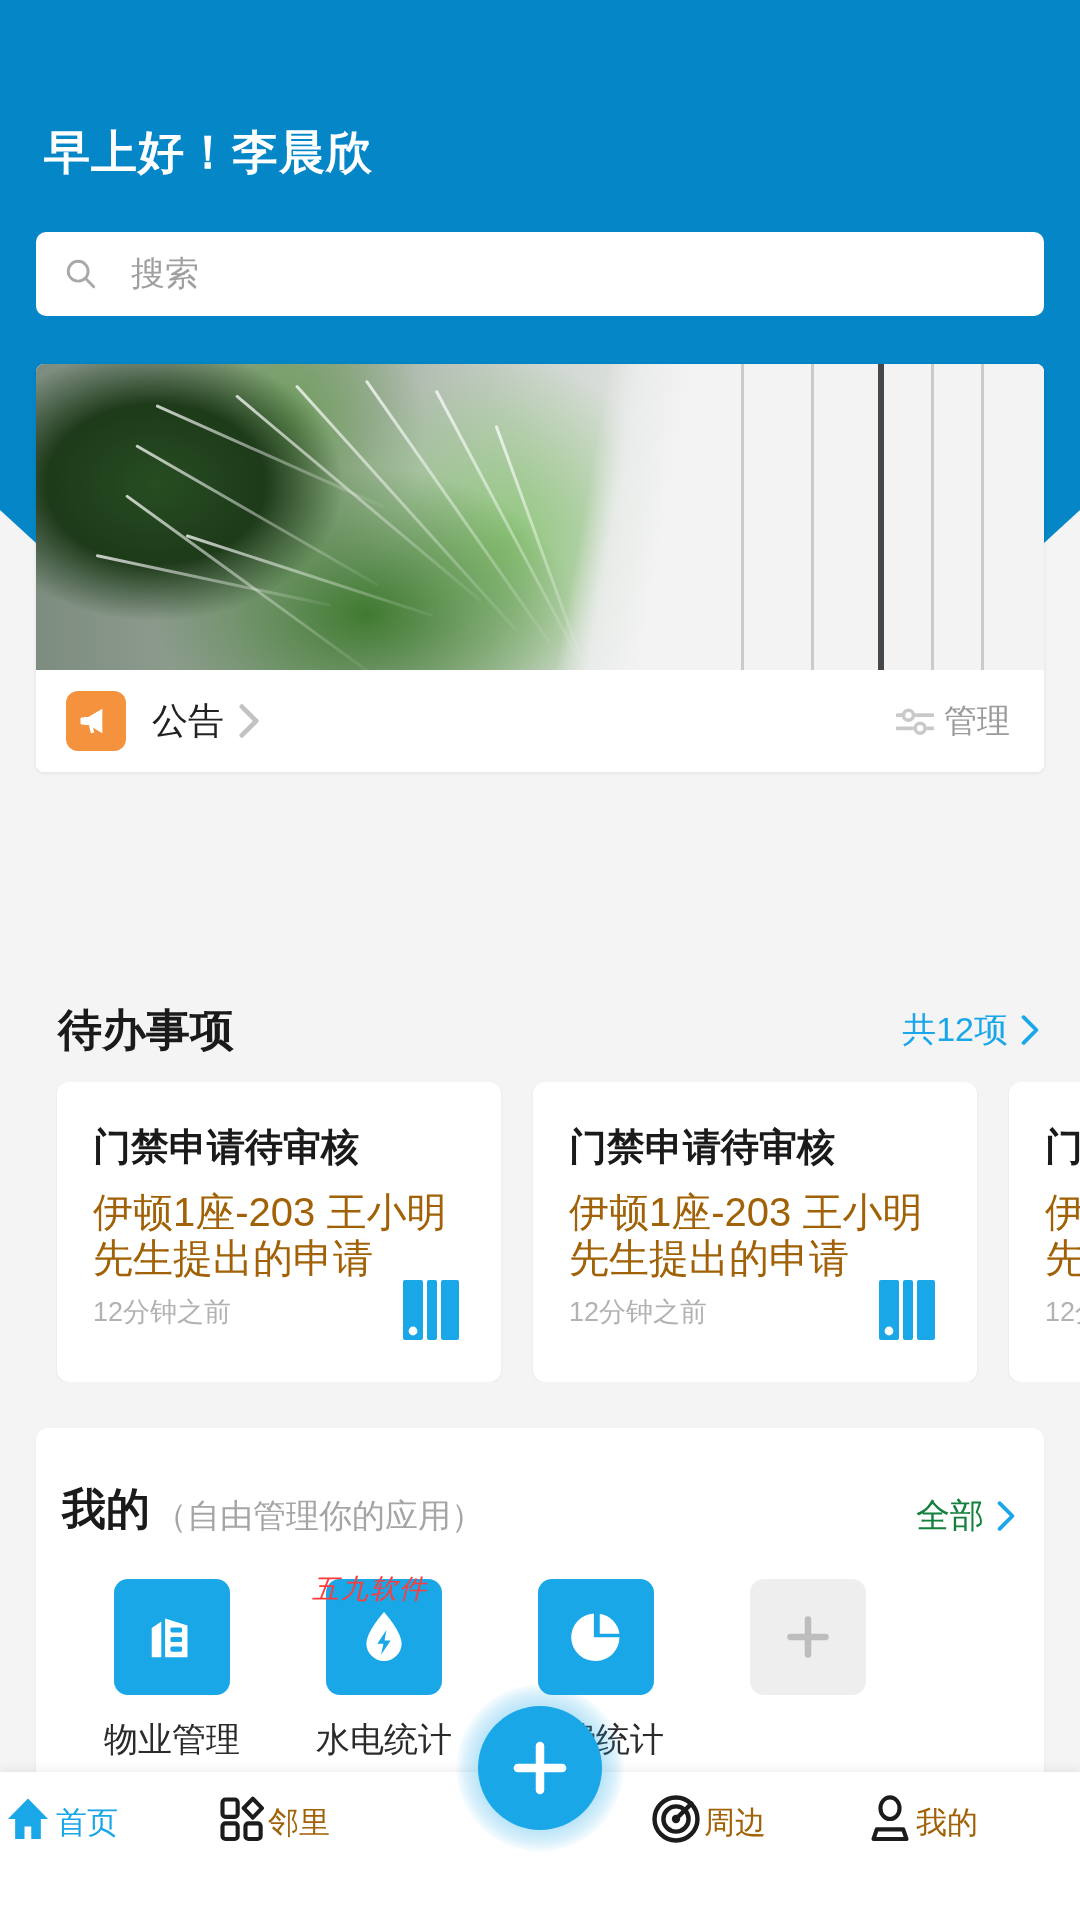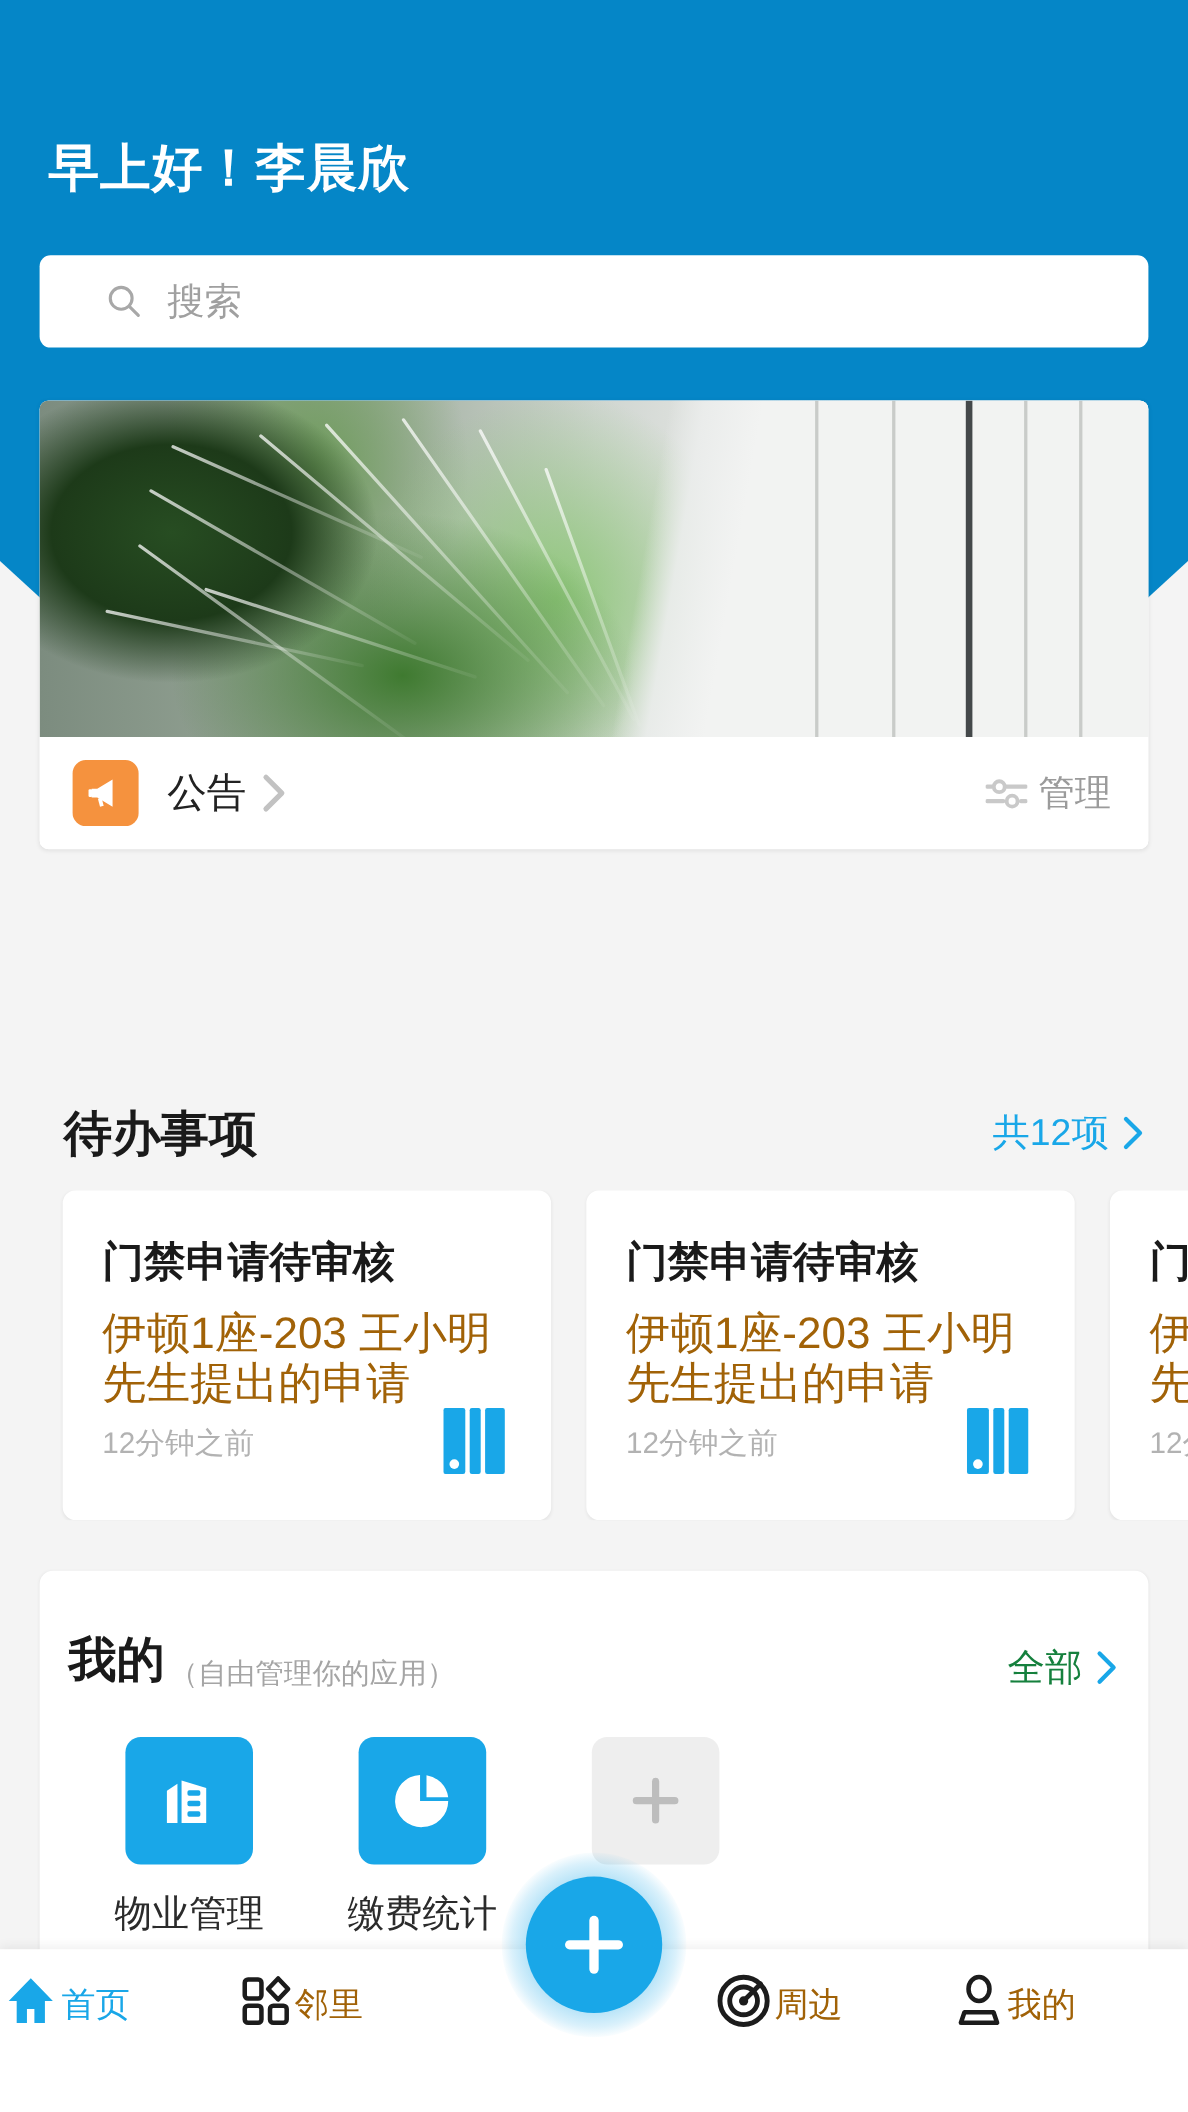--- a/index.html
+++ b/index.html
@@ -20,22 +20,23 @@
   }
   .greeting {
     position:absolute; top:122px; left:44px;
     color:#ffffff; font-size:46px; font-weight:bold; letter-spacing:1px;
     z-index:3; white-space:nowrap;
   }
   .search-bar {
     position:absolute; top:232px; left:36px;
     width:1008px; height:84px;
     background:#ffffff; border-radius:10px;
-    display:flex; align-items:center; padding-left:60px;
+    display:flex; align-items:center; padding-left:28px;
     z-index:3;
+    gap:11px;
   }
   .search-icon { width:34px; height:34px; flex:none; margin-right:22px; }
   .search-placeholder { color:#a0a0a0; font-size:34px; }
 
   
   .banner-card {
     position:absolute; top:364px; left:36px;
     width:1008px; height:408px;
     background:#ffffff; border-radius:8px;
     overflow:hidden; z-index:2;
@@ -116,21 +117,21 @@
   .tc-badge { position:absolute; right:42px; bottom:42px; width:56px; height:60px; }
 
   
   .apps-card {
     position:absolute; top:1428px; left:36px; width:1008px; height:420px;
     background:#ffffff; border-radius:12px; z-index:2;
     box-shadow:0 1px 3px rgba(0,0,0,0.06);
   }
   .apps-head { display:flex; align-items:flex-end; padding:52px 0 0 26px; }
   .apps-title { font-size:44px; font-weight:bold; color:#1a1a1a; }
-  .apps-sub { font-size:26px; color:#a5a5a5; margin-left:4px; }
+  .apps-sub { font-size:33px; color:#a5a5a5; margin-left:4px; }
   .apps-all {
     margin-left:auto; margin-right:28px; display:flex; align-items:center;
     color:#15803d; font-size:34px;
   }
   .apps-grid { display:flex; padding:40px 0 0 30px; }
   .app-item { width:212px; display:flex; flex-direction:column; align-items:center; }
   .app-tile {
     width:116px; height:116px; border-radius:14px; background:#19a7e8;
     display:flex; align-items:center; justify-content:center; position:relative;
   }
@@ -296,20 +297,30 @@
           <path d="M4.4 8.6L8 6.2v13.4H4.4z" fill="#ffffff"></path>
           <path d="M9.4 5.1l8.4 2.6v11.9H9.4z" fill="#ffffff"></path>
           <rect x="11.4" y="8.4" width="4.4" height="1.9" rx="0.6" fill="#19a7e8"></rect>
           <rect x="11.4" y="12" width="4.4" height="1.9" rx="0.6" fill="#19a7e8"></rect>
           <rect x="11.4" y="15.6" width="4.4" height="1.9" rx="0.6" fill="#19a7e8"></rect>
         </svg>
       </div>
       <span class="app-label">物业管理</span>
     </div>
 
+    <div class="app-item">
+      <div class="app-tile">
+        <span class="watermark">五九软件</span>
+        <svg width="64" height="64" viewBox="0 0 24 24">
+          <path d="M12 2.6C12 2.6 5.4 10 5.4 14.4a6.6 6.6 0 1 0 13.2 0C18.6 10 12 2.6 12 2.6z" fill="#ffffff"></path>
+          <path d="M12.9 9.4l-3.4 5.1h2.3l-0.9 4.2 3.6-5.4h-2.3z" fill="#19a7e8"></path>
+        </svg>
+      </div>
+      <span class="app-label">水电统计</span>
+    </div>
 
     <div class="app-item">
       <div class="app-tile">
         <svg width="64" height="64" viewBox="0 0 24 24">
           <path d="M11.2 3.2A8.9 8.9 0 0 0 12 21a8.9 8.9 0 0 0 8.8-8.9h-9.6z" fill="#ffffff"></path>
           <path d="M13.4 3.3v7.5h7.4A8.9 8.9 0 0 0 13.4 3.3z" fill="#ffffff"></path>
         </svg>
       </div>
       <span class="app-label">缴费统计</span>
     </div>

